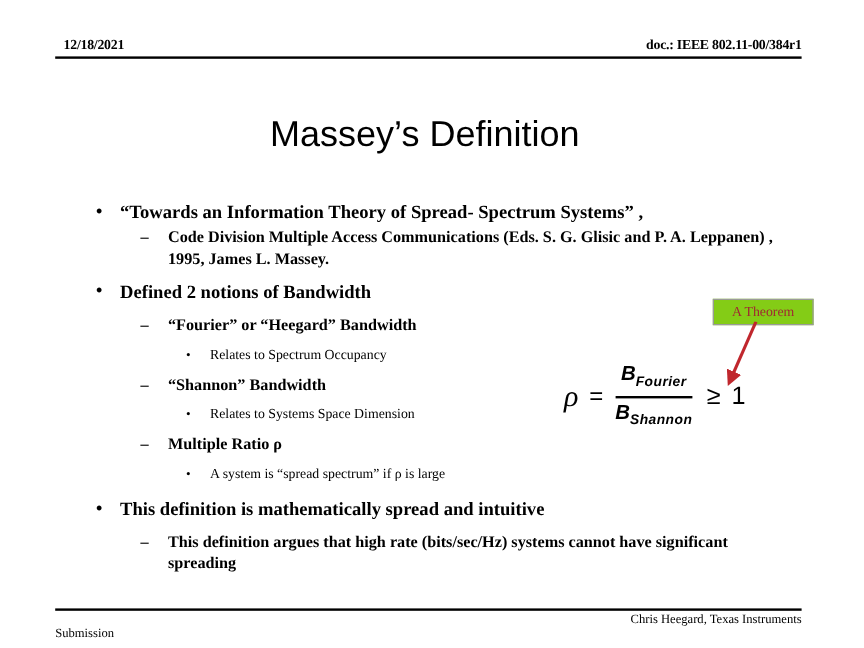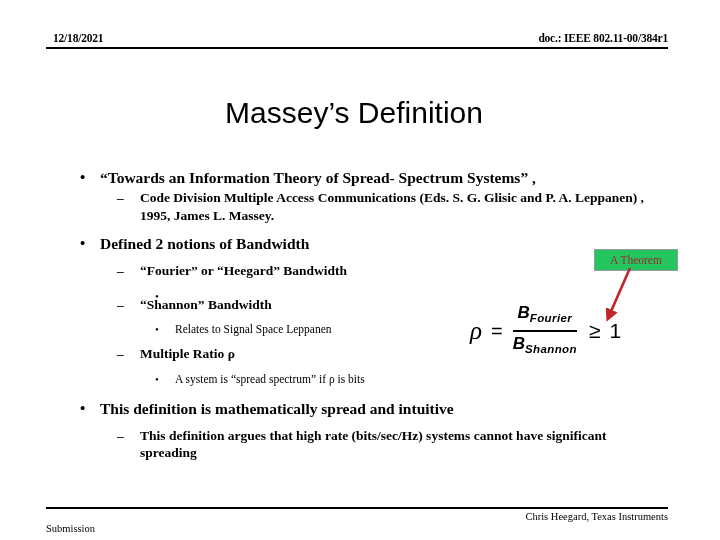--- a/index.html
+++ b/index.html
@@ -122,21 +122,21 @@
   .spacer-lg { height: 11px; }
 
   
   #theorem-callout {
     position: absolute;
     left: 594px;
     top: 249px;
     width: 84px;
     height: 22px;
     border: 1px solid #9a9a9a;
-    background: #22c55e;
+    background: #84cc16;
     box-sizing: border-box;
   }
   #theorem-callout .callout-label {
     display: block;
     text-align: center;
     font-family: "Liberation Serif", serif;
     font-size: 11.5px;
     color: #a02832;
     line-height: 20px;
     white-space: nowrap;
@@ -284,48 +284,49 @@
 
   <div class="b2">
     <span class="mark">–</span>
     <span>“Fourier” or “Heegard” Bandwidth</span>
   </div>
 
   <div class="spacer-sm"></div>
 
   <div class="b3">
     <span class="mark">•</span>
+    <span>Relates to Spectrum Occupancy</span>
   </div>
 
   <div class="spacer-sm"></div>
 
   <div class="b2">
     <span class="mark">–</span>
     <span>“Shannon” Bandwidth</span>
   </div>
 
   <div class="spacer-sm"></div>
 
   <div class="b3">
     <span class="mark">•</span>
-    <span>Relates to Signal Space Leppanen</span>
+    <span>Relates to Systems Space Dimension</span>
   </div>
 
   <div class="spacer-sm"></div>
 
   <div class="b2">
     <span class="mark">–</span>
     <span>Multiple Ratio ρ</span>
   </div>
 
   <div class="spacer-sm"></div>
 
   <div class="b3">
     <span class="mark">•</span>
-    <span>A system is “spread spectrum” if ρ is bits</span>
+    <span>A system is “spread spectrum” if ρ is large</span>
   </div>
 
   <div class="spacer-lg"></div>
 
   <div class="b1">
     <span class="mark">•</span>
     <span>This definition is mathematically spread and intuitive</span>
   </div>
 
   <div class="spacer-sm"></div>

